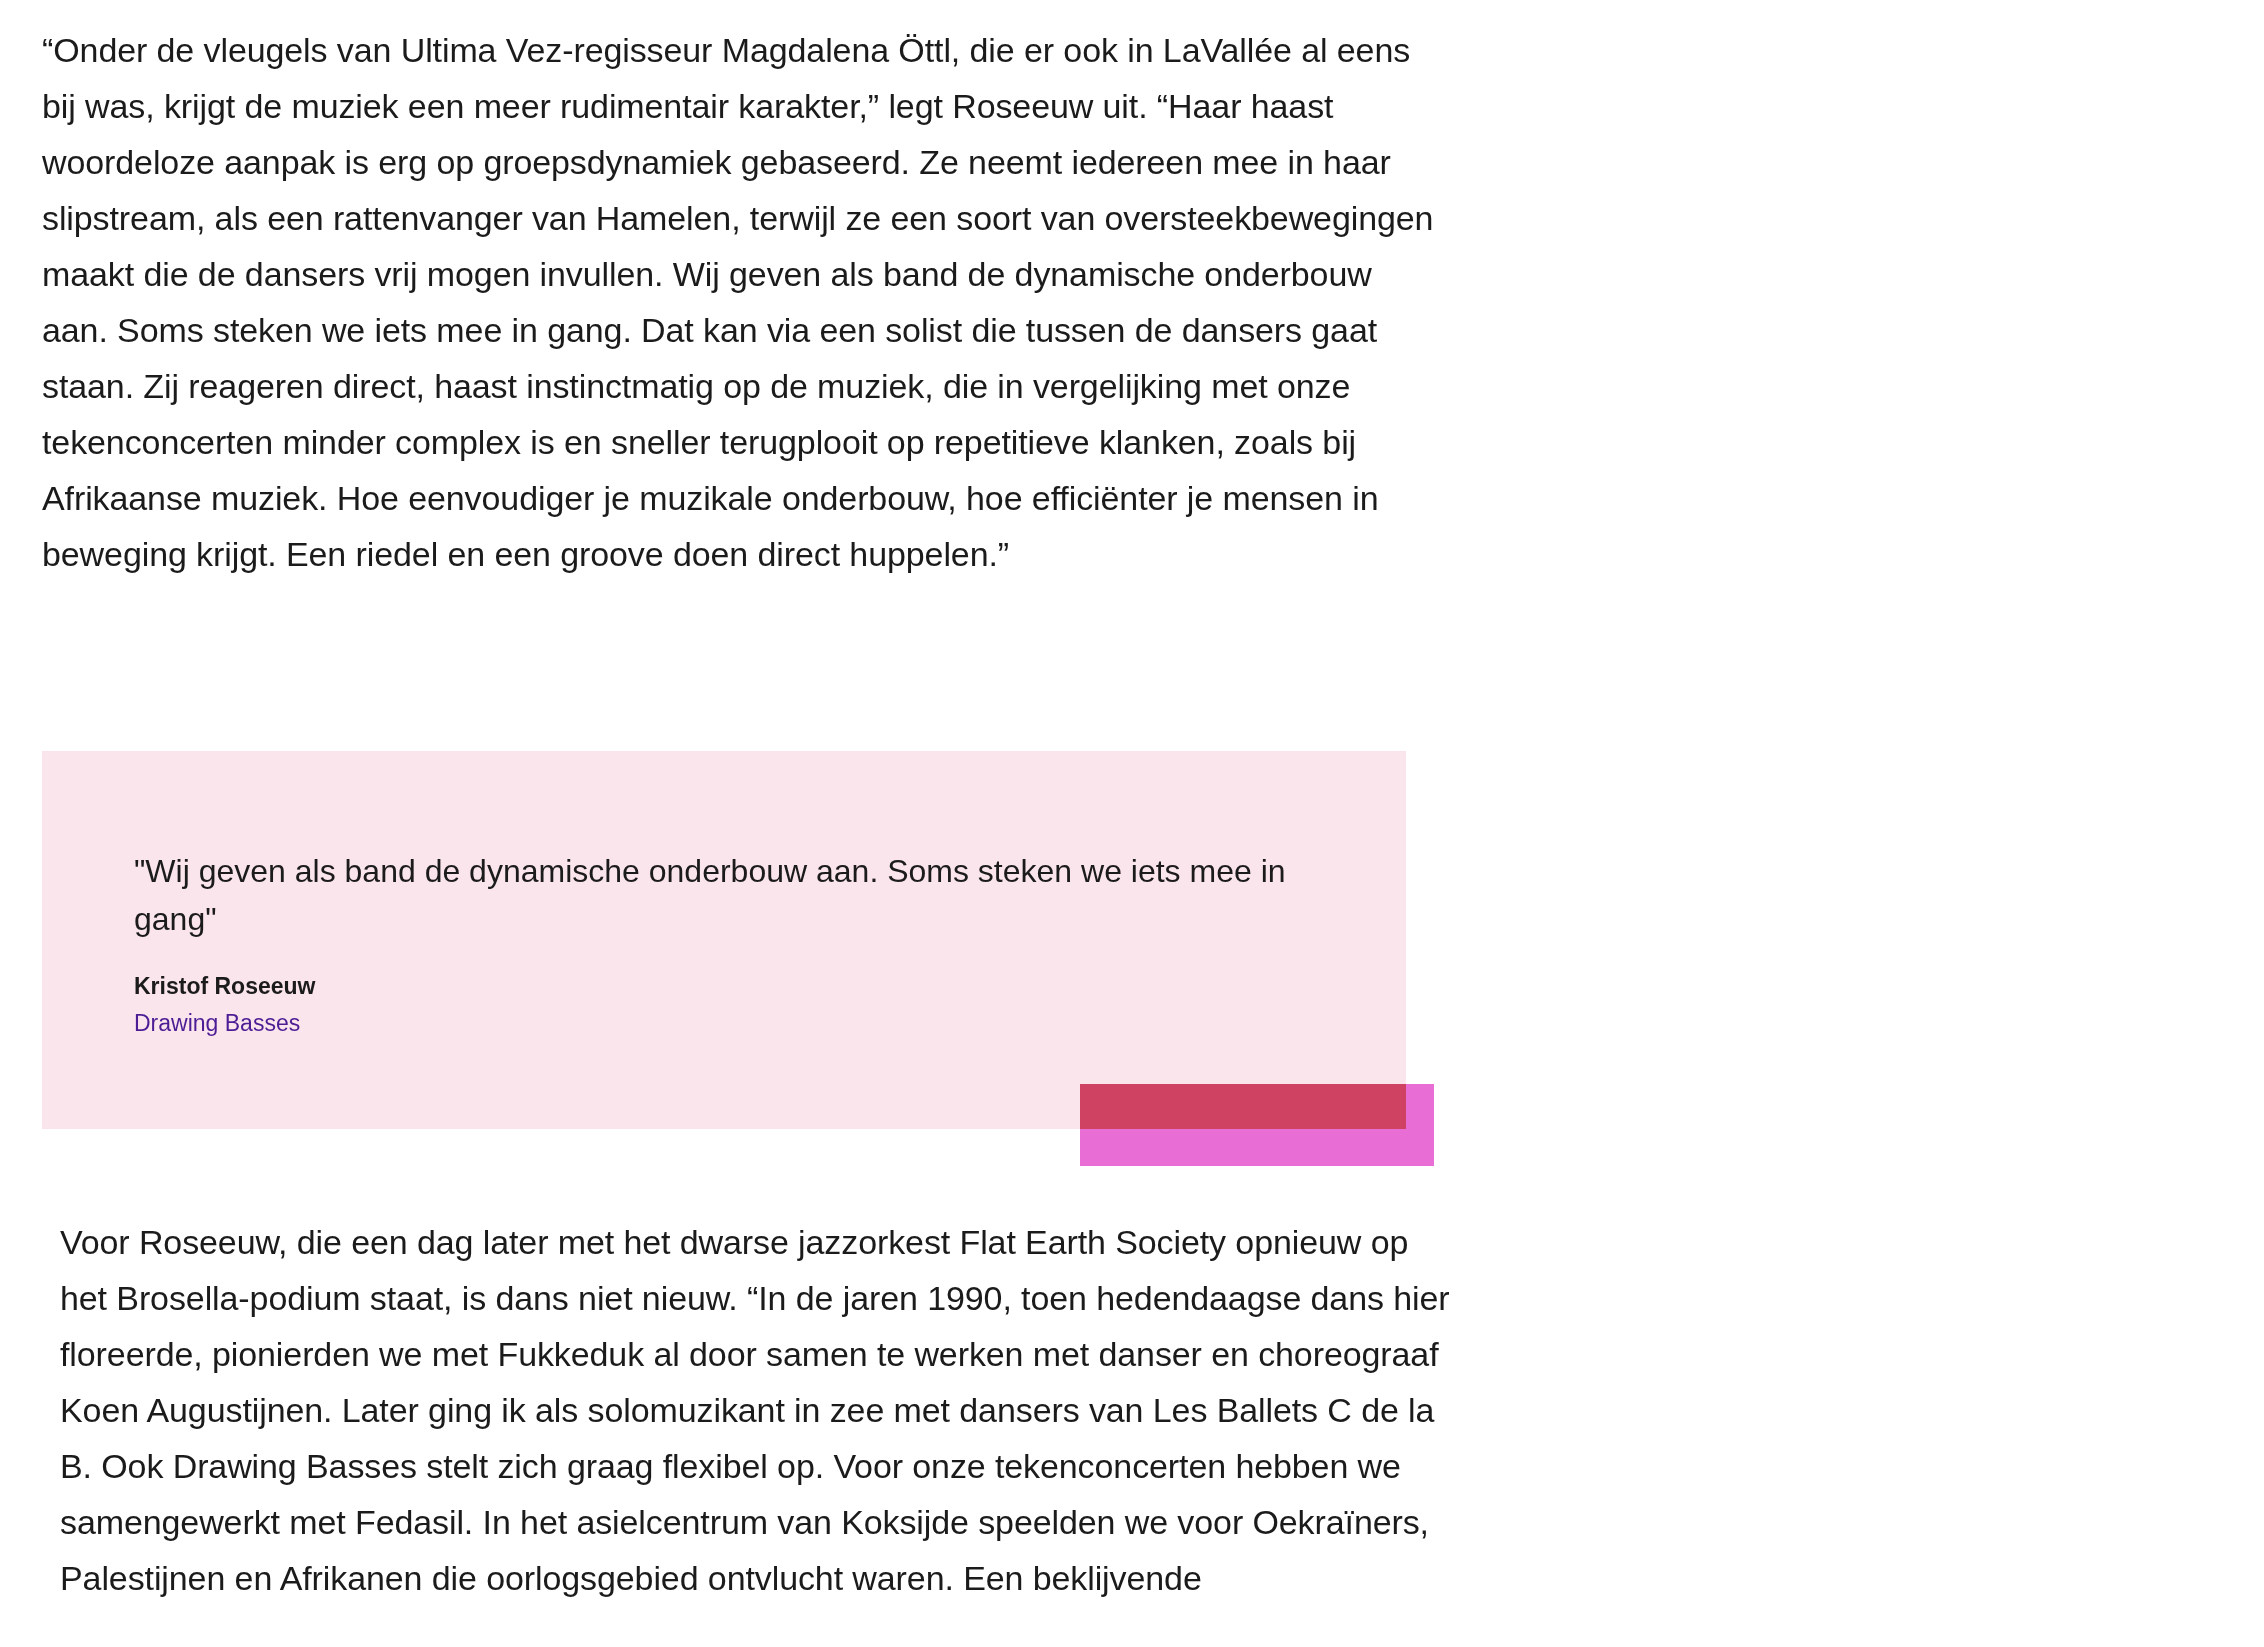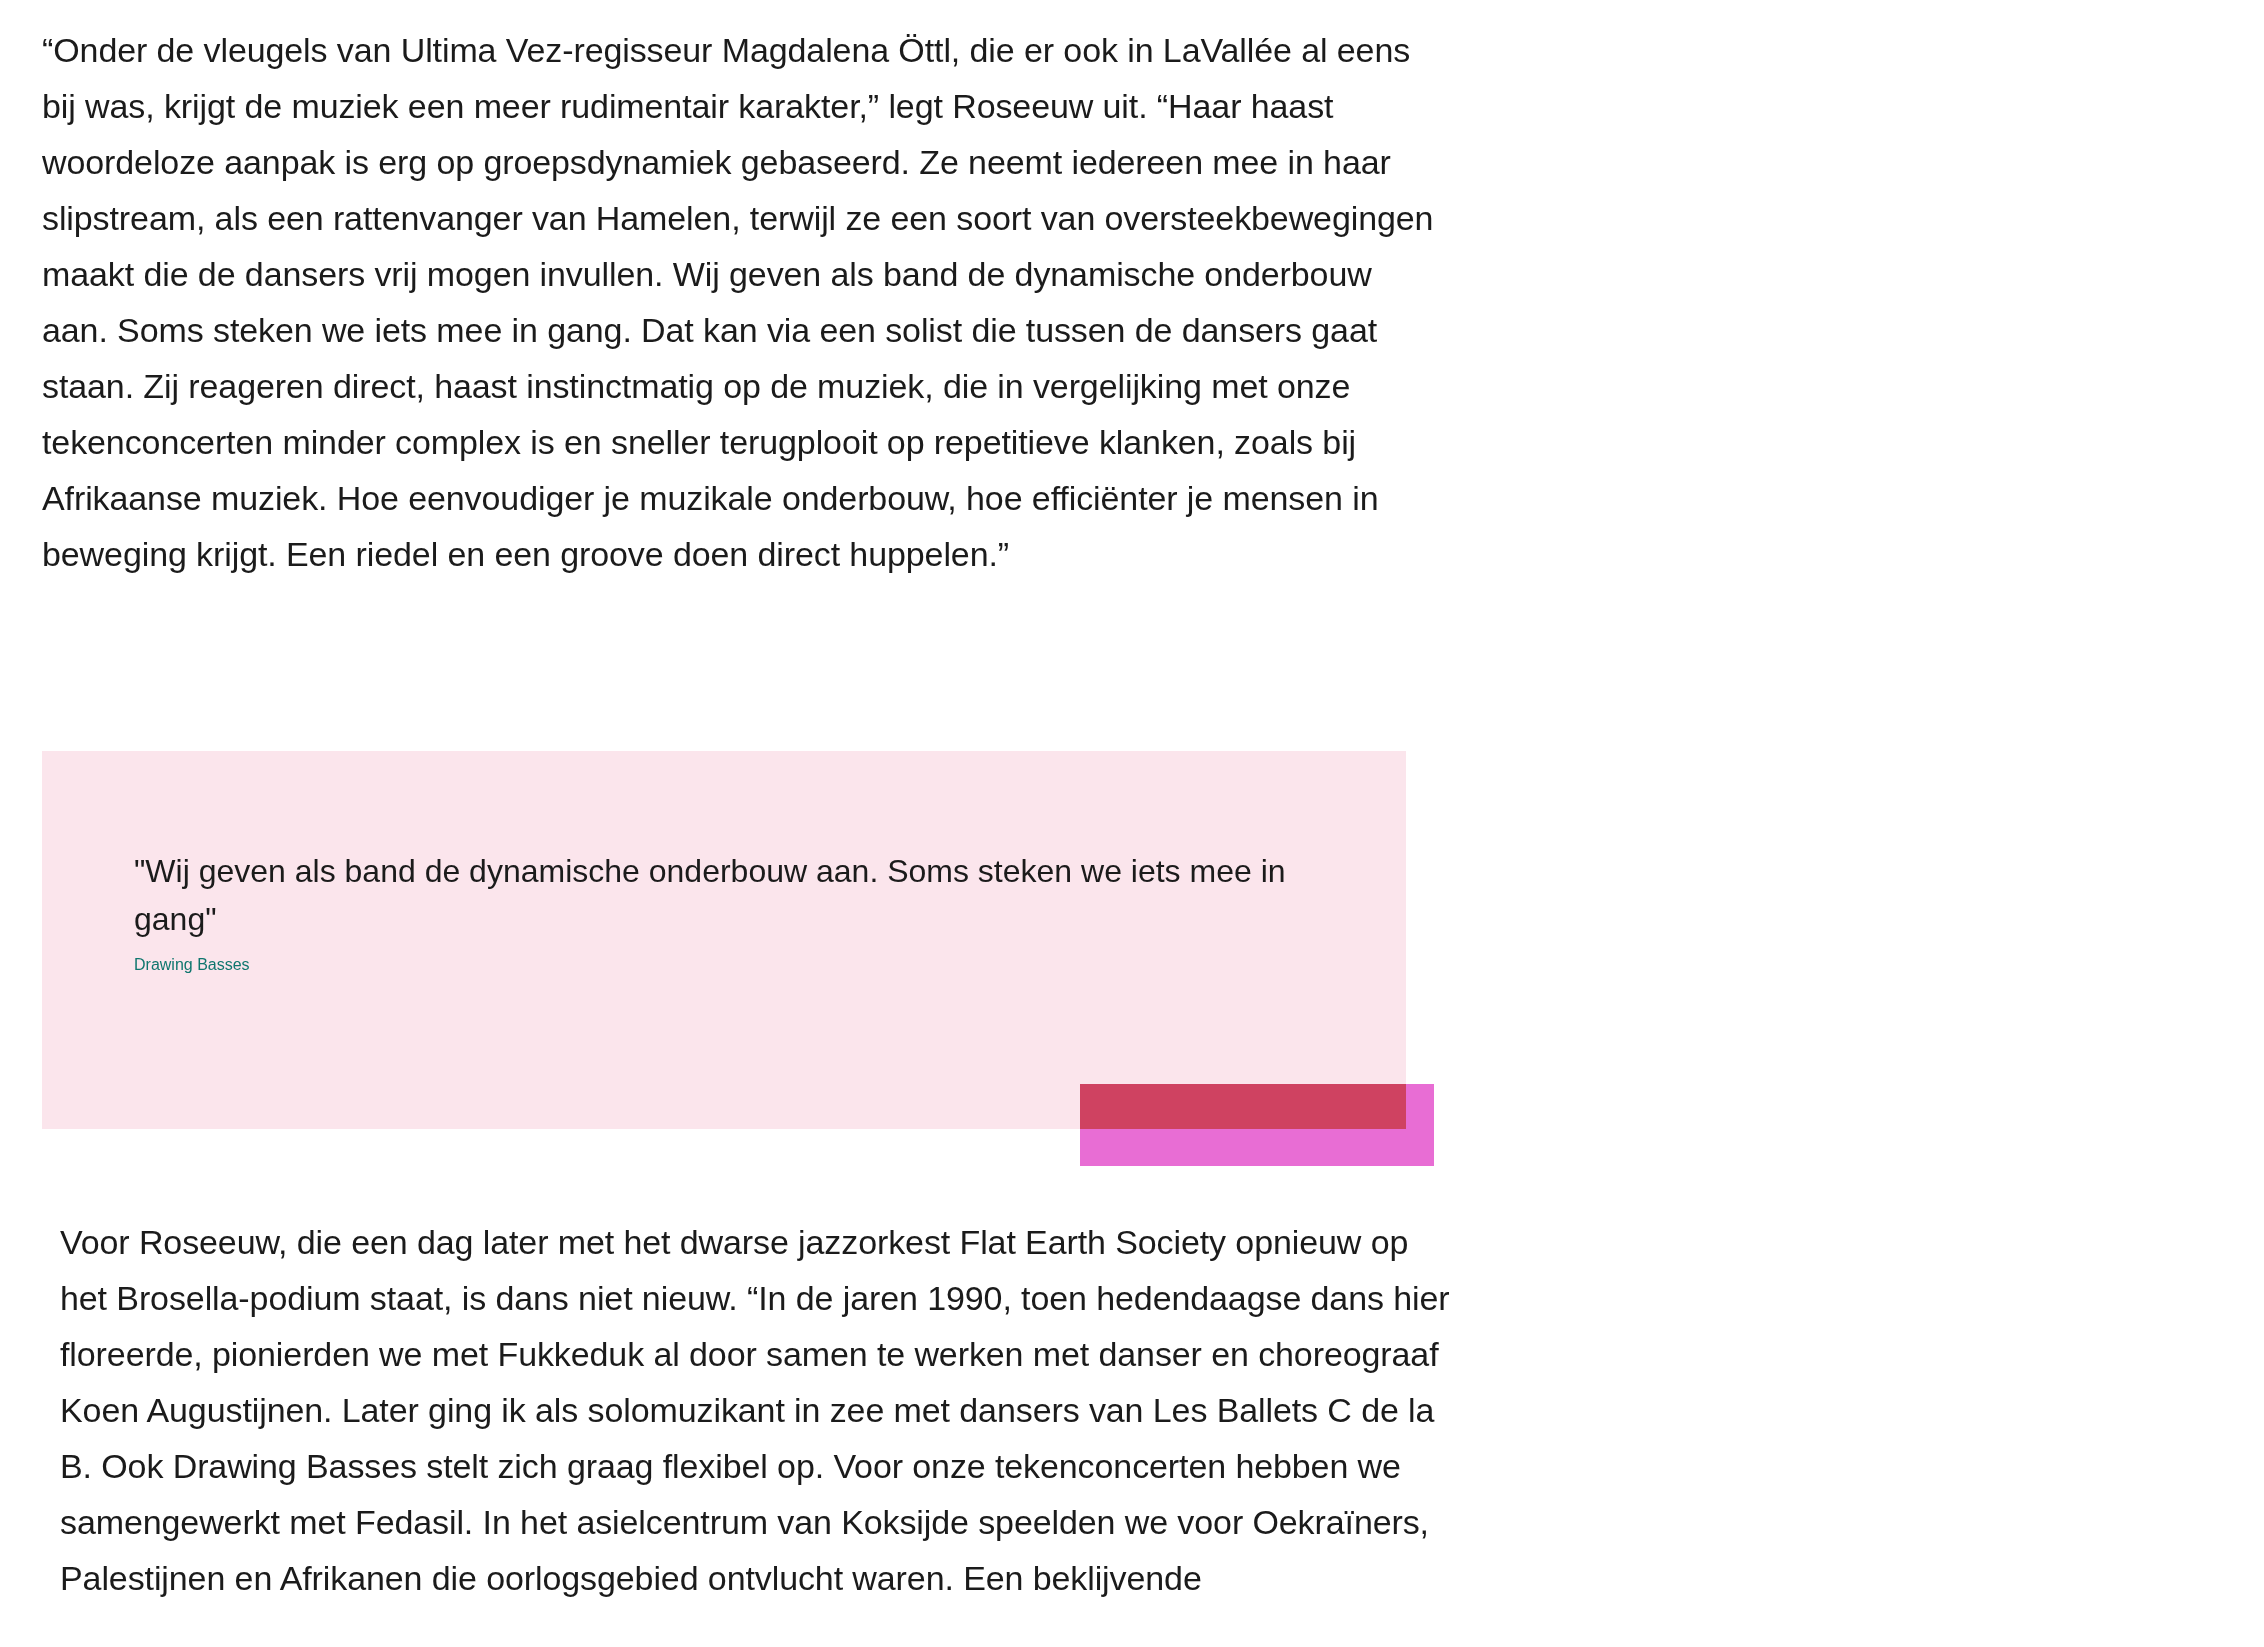--- a/index.html
+++ b/index.html
@@ -59,24 +59,24 @@
   }
   .pullquote-author {
     margin-top: 27.5px;
     font-size: 23px;
     line-height: 31px;
     font-weight: 700;
     color: #1b1b1b;
   }
   .pullquote-role {
     margin-top: 6.4px;
-    font-size: 16px;
+    font-size: 23px;
     line-height: 31px;
     font-weight: 400;
-    color: #0f766e;
+    color: #4c1d95;
   }
   .deco-wrap {
     position: absolute;
     left: 1080px;
     top: 1084px;
     width: 354px;
     height: 82px;
   }
   .deco-pink {
     position: absolute;
@@ -106,20 +106,21 @@
 
 <div class="page">
 
   <div class="article">
     <p class="para">“Onder de vleugels van Ultima Vez-regisseur Magdalena Öttl, die er ook in LaVallée al eens bij was, krijgt de muziek een meer rudimentair karakter,” legt Roseeuw uit. “Haar haast woordeloze aanpak is erg op groepsdynamiek gebaseerd. Ze neemt iedereen mee in haar slipstream, als een rattenvanger van Hamelen, terwijl ze een soort van oversteekbewegingen maakt die de dansers vrij mogen invullen. Wij geven als band de dynamische onderbouw aan. Soms steken we iets mee in gang. Dat kan via een solist die tussen de dansers gaat staan. Zij reageren direct, haast instinctmatig op de muziek, die in vergelijking met onze tekenconcerten minder complex is en sneller terugplooit op repetitieve klanken, zoals bij Afrikaanse muziek. Hoe eenvoudiger je muzikale onderbouw, hoe efficiënter je mensen in beweging krijgt. Een riedel en een groove doen direct huppelen.”</p>
   </div>
 
   <div class="pullquote">
     <div class="pullquote-inner">
       <p class="pullquote-text">"Wij geven als band de dynamische onderbouw aan. Soms steken we iets mee in gang"</p>
+      <div class="pullquote-author">Kristof Roseeuw</div>
       <div class="pullquote-role">Drawing Basses</div>
     </div>
   </div>
 
   <div class="deco-wrap">
     <div class="deco-pink"></div>
     <div class="deco-red"></div>
   </div>
 
   <div class="article para-2">

